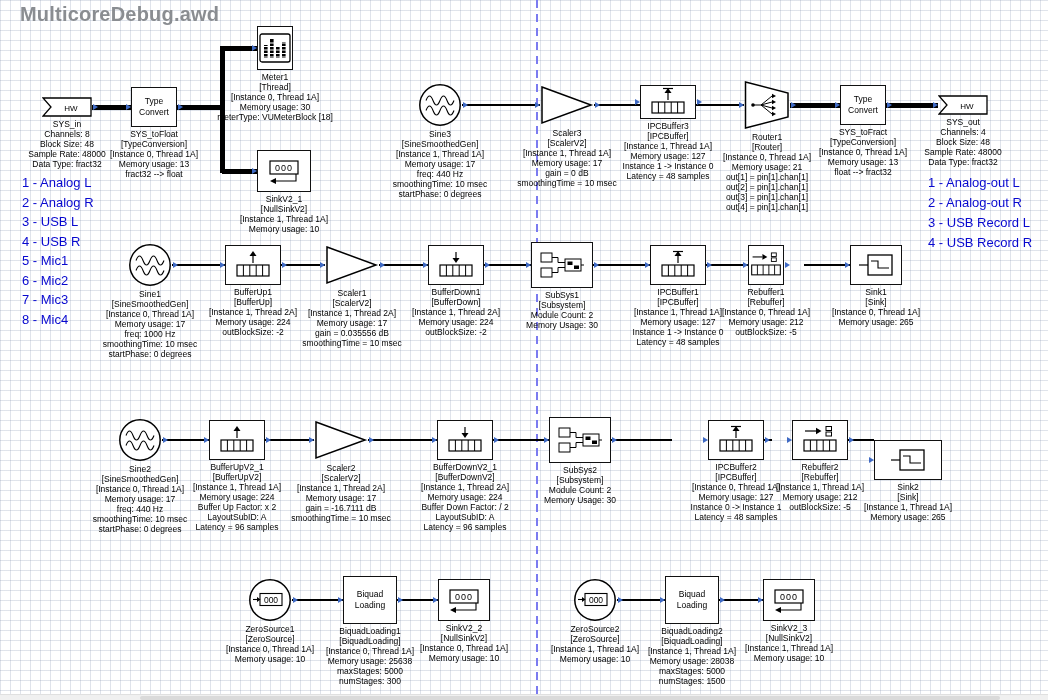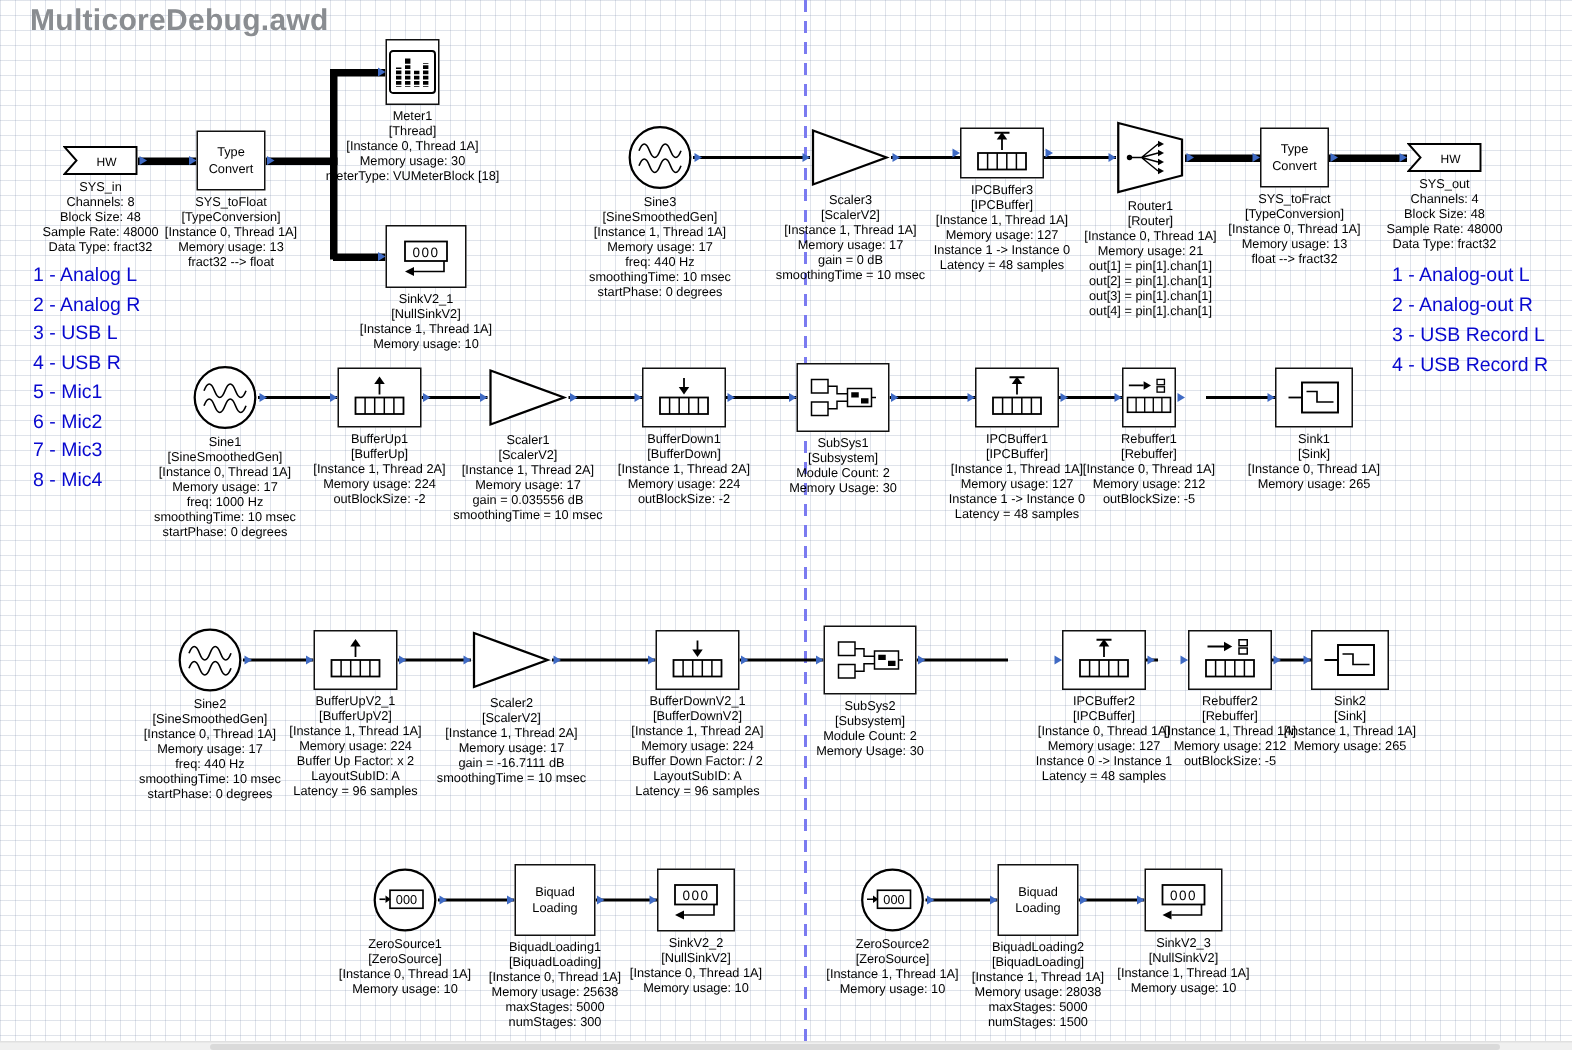--- a/index.html
+++ b/index.html
@@ -544,21 +544,21 @@
         <span class="pin in"></span>
         <span class="pin out"></span>
         <div class="caption">
           <div class="">Rebuffer2</div>
           <div class="">[Rebuffer]</div>
           <div class="">[Instance 1, Thread 1A]</div>
           <div class="b">Memory usage: 212</div>
           <div class="">outBlockSize: -5</div>
         </div>
       </div>
-      <div class="module" style="left: 874px; top: 420px; width: 52px; height: 40px;">
+      <div class="module" style="left: 874px; top: 440px; width: 68px; height: 40px;">
         <div class="mbox">
           <svg viewBox="0 0 36 26" width="36" height="26">
             <path d="M1 13 H10" stroke="#000" stroke-width="1.2" fill="none"></path>
             <rect x="10" y="3" width="24" height="20" fill="#fff" stroke="#000" stroke-width="1.3"></rect>
             <path d="M13 9 H20 V16 H31" fill="none" stroke="#000" stroke-width="1.1"></path>
           </svg>
         </div>
         <span class="pin in"></span>
         <div class="caption">
           <div class="">Sink2</div>

